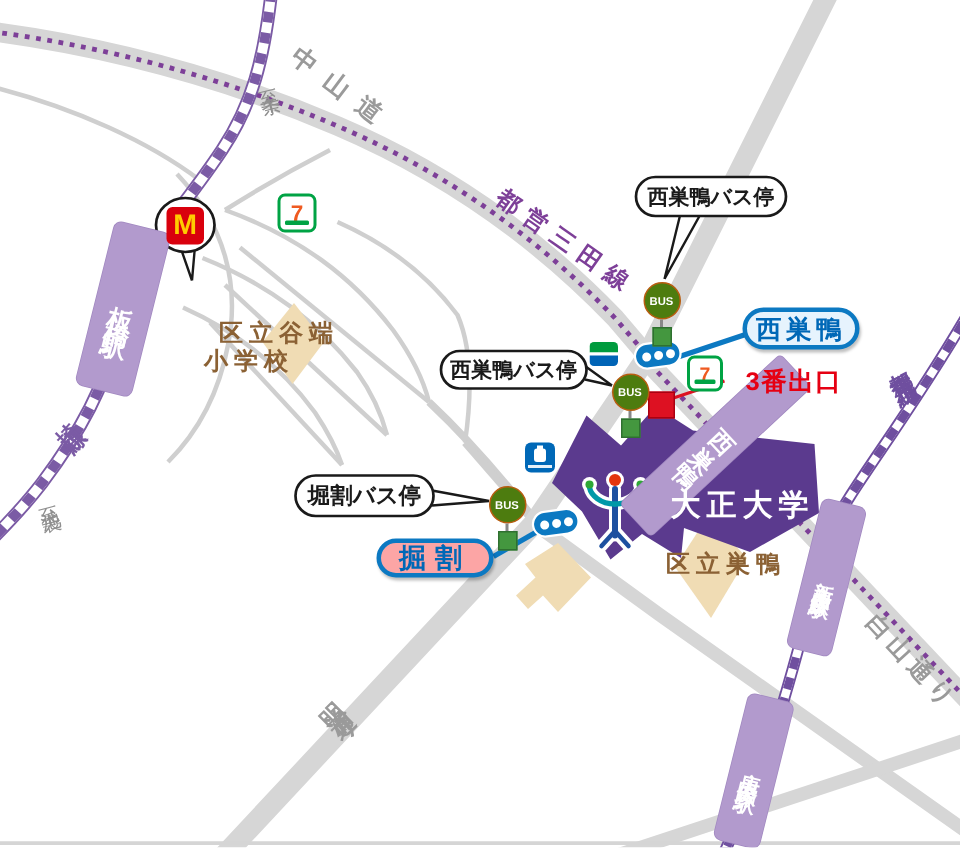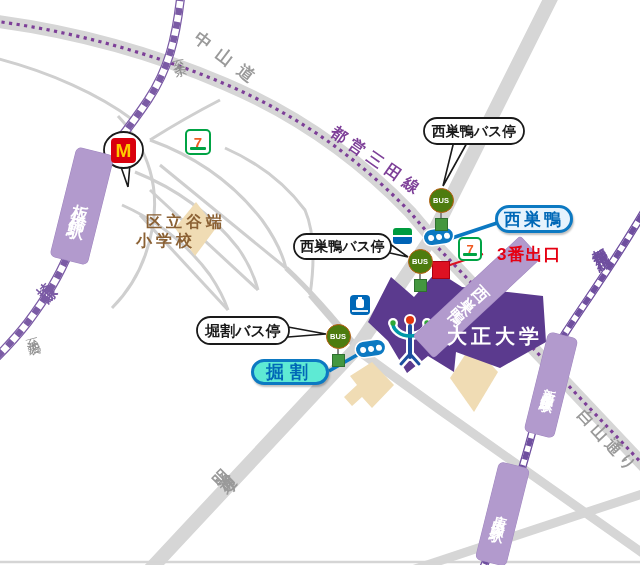--- a/index.html
+++ b/index.html
@@ -158,34 +158,35 @@
 
   <div class="lbl" style="left:332px;top:120px;transform:rotate(35deg);transform-origin:left center;color:#7d3f98;font-weight:bold;font-size:16px;letter-spacing:6px;">都営三田線</div>
   <div class="lbl vert raillbl" style="left:24px;top:276px;height:62px;transform:rotate(-47deg);color:#7b5ba5;font-size:15px;letter-spacing:3px;">埼京線</div>
   <div class="lbl vert raillbl" style="left:584px;top:238px;height:96px;transform:rotate(-27deg);color:#6f4f9f;font-size:15px;letter-spacing:2px;">都電荒川線</div>
 
   <div class="lbl vert" style="left:172px;top:50px;height:50px;transform:rotate(-14deg);color:#8f8f8f;font-size:13px;letter-spacing:2px;">至十条</div>
   <div class="lbl vert" style="left:26px;top:328px;height:52px;transform:rotate(-15deg);color:#8f8f8f;font-size:13px;letter-spacing:2px;">至池袋</div>
 
   <div class="lbl brown" style="left:146px;top:212px;">区立谷端</div>
   <div class="lbl brown" style="left:136px;top:231px;">小学校</div>
+  <div class="lbl brown" style="left:444px;top:366px;">区立巣鴨</div>
 
   <div class="lbl" style="left:431px;top:323px;color:#fff;font-weight:900;font-size:20px;letter-spacing:4px;margin-left:16px;">大正大学</div>
 
   <div class="lbl" style="left:481px;top:243px;color:#e60012;font-weight:bold;font-size:17px;letter-spacing:1px;padding-left:16px;">3番出口</div>
   <div class="redsq" style="left:432px;top:261px;"></div>
 
   <div class="balloon-txt" style="left:424px;top:118px;width:100px;line-height:26px;">西巣鴨バス停</div>
   <div class="balloon-txt" style="left:294px;top:234px;width:97px;line-height:25px;">西巣鴨バス停</div>
   <div class="balloon-txt" style="left:197px;top:317px;width:92px;line-height:27px;font-size:15px;">堀割バス停</div>
 
   <div class="capsule" style="left:495px;top:205px;width:72px;height:22px;font-size:17px;letter-spacing:3px;">
     <span>西巣鴨</span>
   </div>
-  <div class="capsule" style="left:251px;top:359px;width:72px;height:20px;font-size:18px;letter-spacing:6px;background:#5eead4;">
+  <div class="capsule" style="left:251px;top:359px;width:72px;height:20px;font-size:18px;letter-spacing:6px;background:#fca5a5;">
     <span>掘割</span>
   </div>
 
   <div class="entrance" style="left:424px;top:229px;transform:rotate(-8deg);">
     <i></i>
       <i></i>
       <i></i>
   </div>
   <div class="entrance" style="left:356px;top:341px;transform:rotate(-8deg);">
     <i></i>

